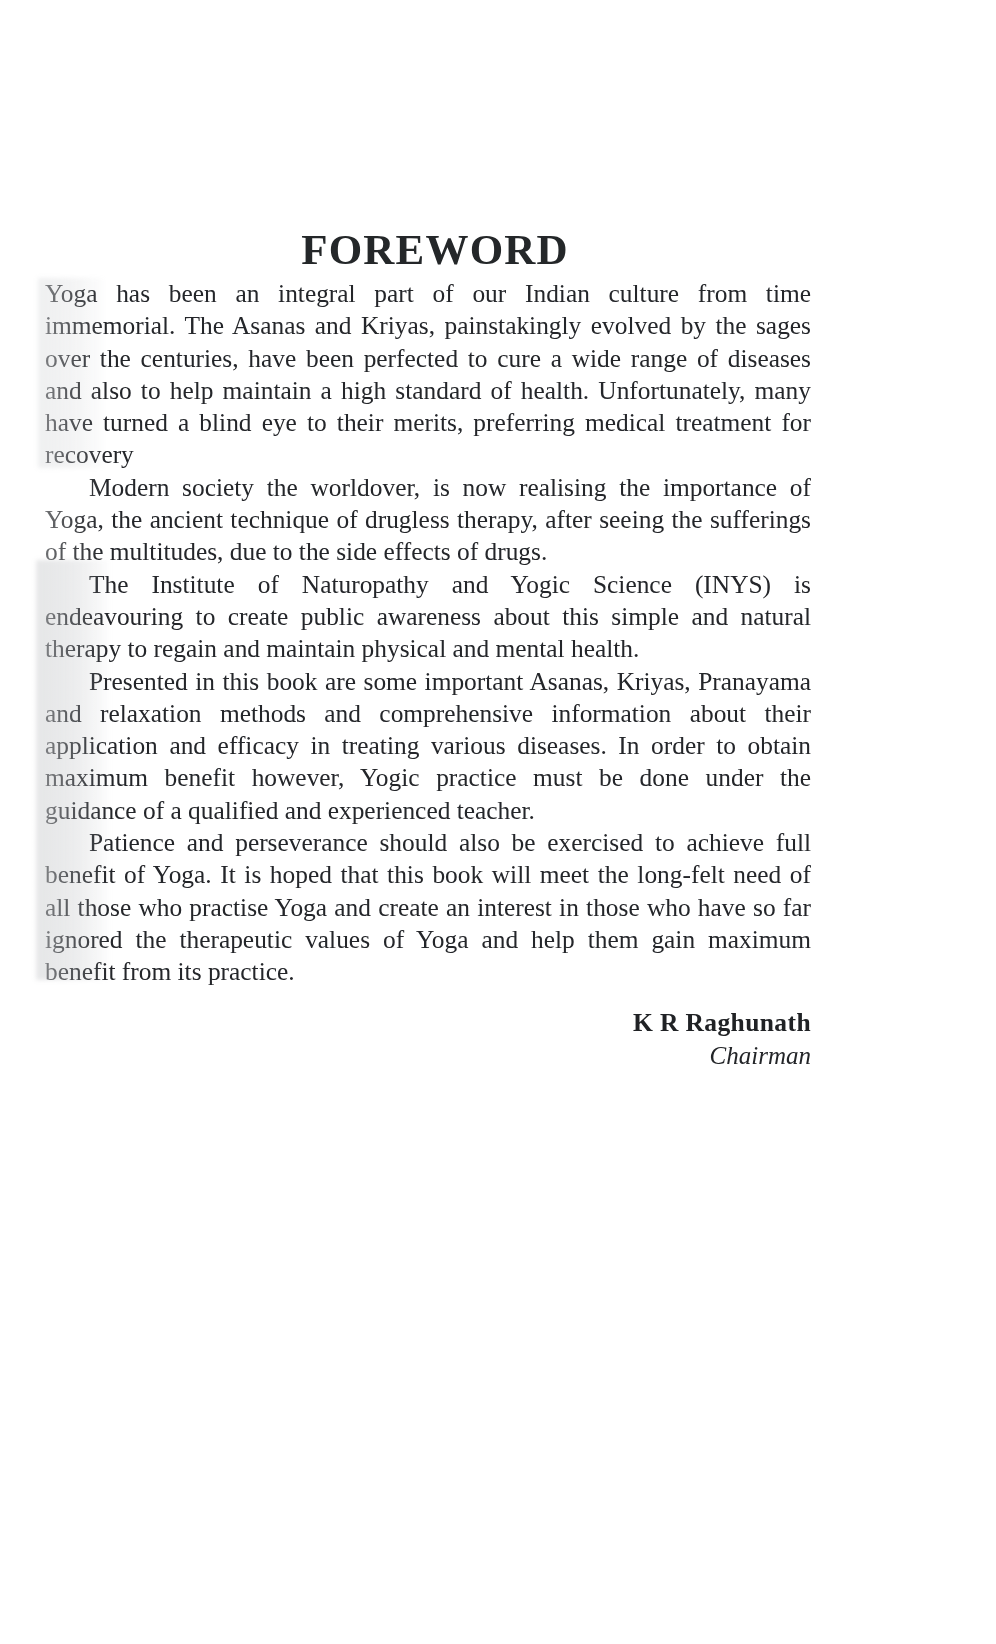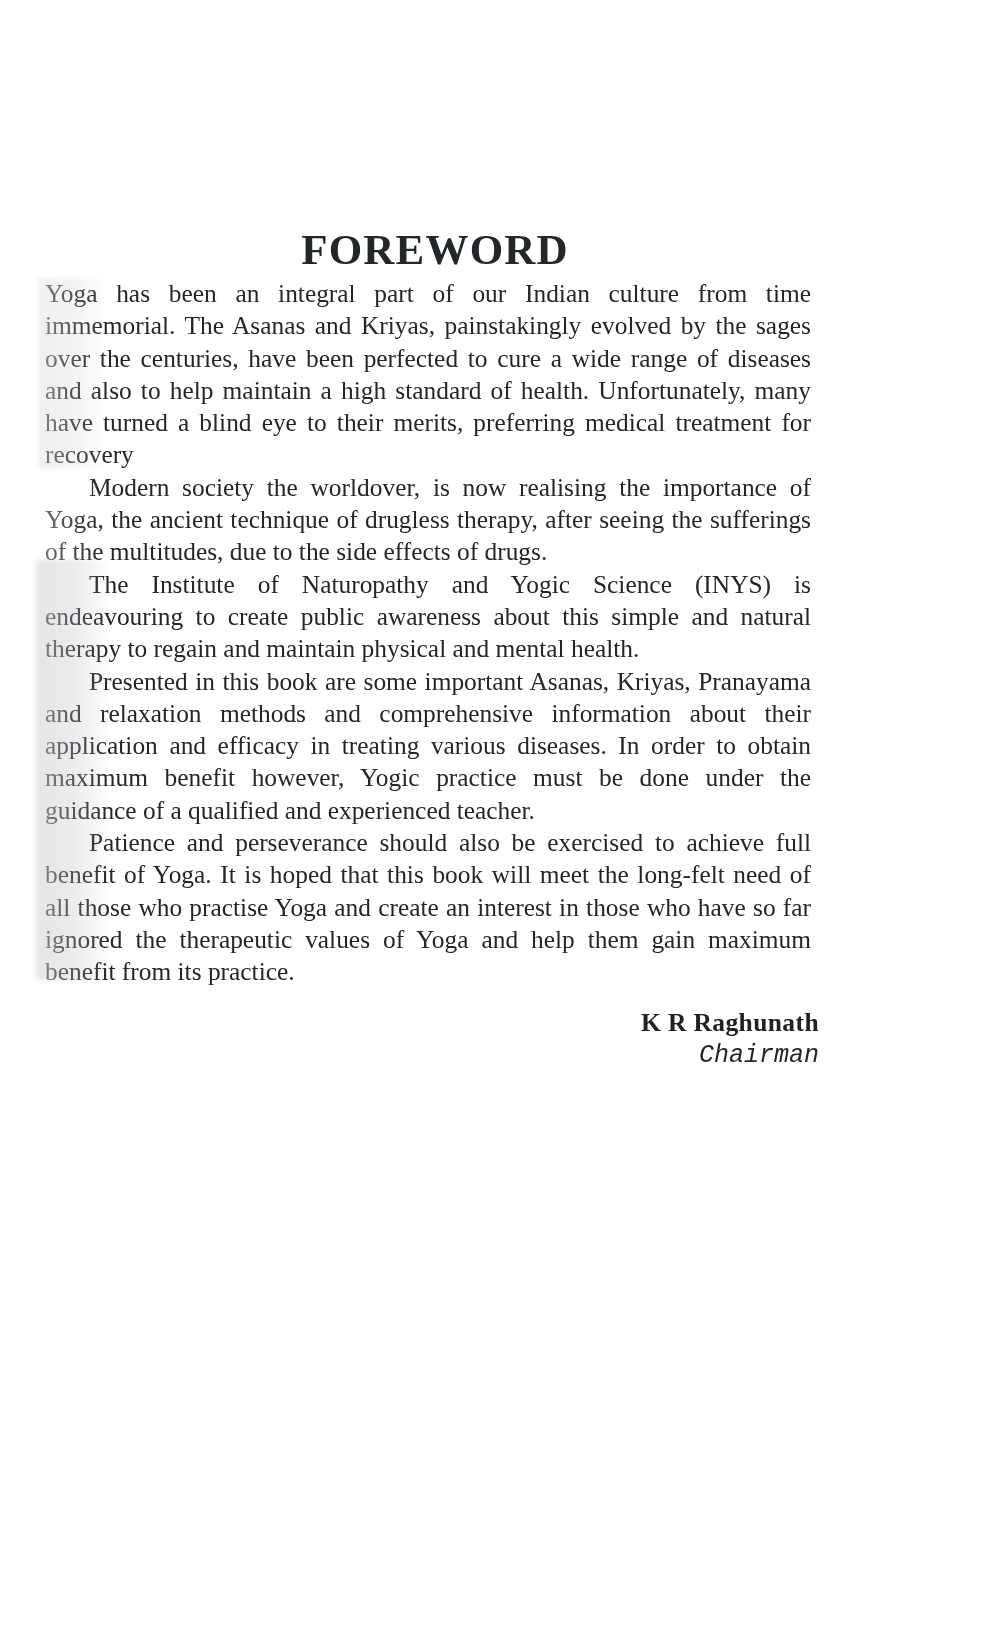--- a/index.html
+++ b/index.html
@@ -61,38 +61,37 @@
     text-indent: 44px;
   }
   
   .para.loose {
     word-spacing: 0.5px;
   }
 
   
   .signature {
     position: absolute;
-    left: 8px;
+    left: 0;
     top: 1006px;
     width: 811px;
     text-align: right;
   }
   .sig-name {
     font-size: 25.5px;
     font-weight: bold;
     letter-spacing: 0.4px;
     line-height: 33px;
     color: #202225;
   }
   .sig-role {
     font-size: 25px;
     font-style: italic;
     line-height: 33px;
     color: #232528;
-    font-family: Liberation Mono, monospace;
   }
   .sig-org {
     font-size: 25px;
     line-height: 33px;
     letter-spacing: 0.3px;
     color: #202225;
   }
 
   
   .scan-fade {

